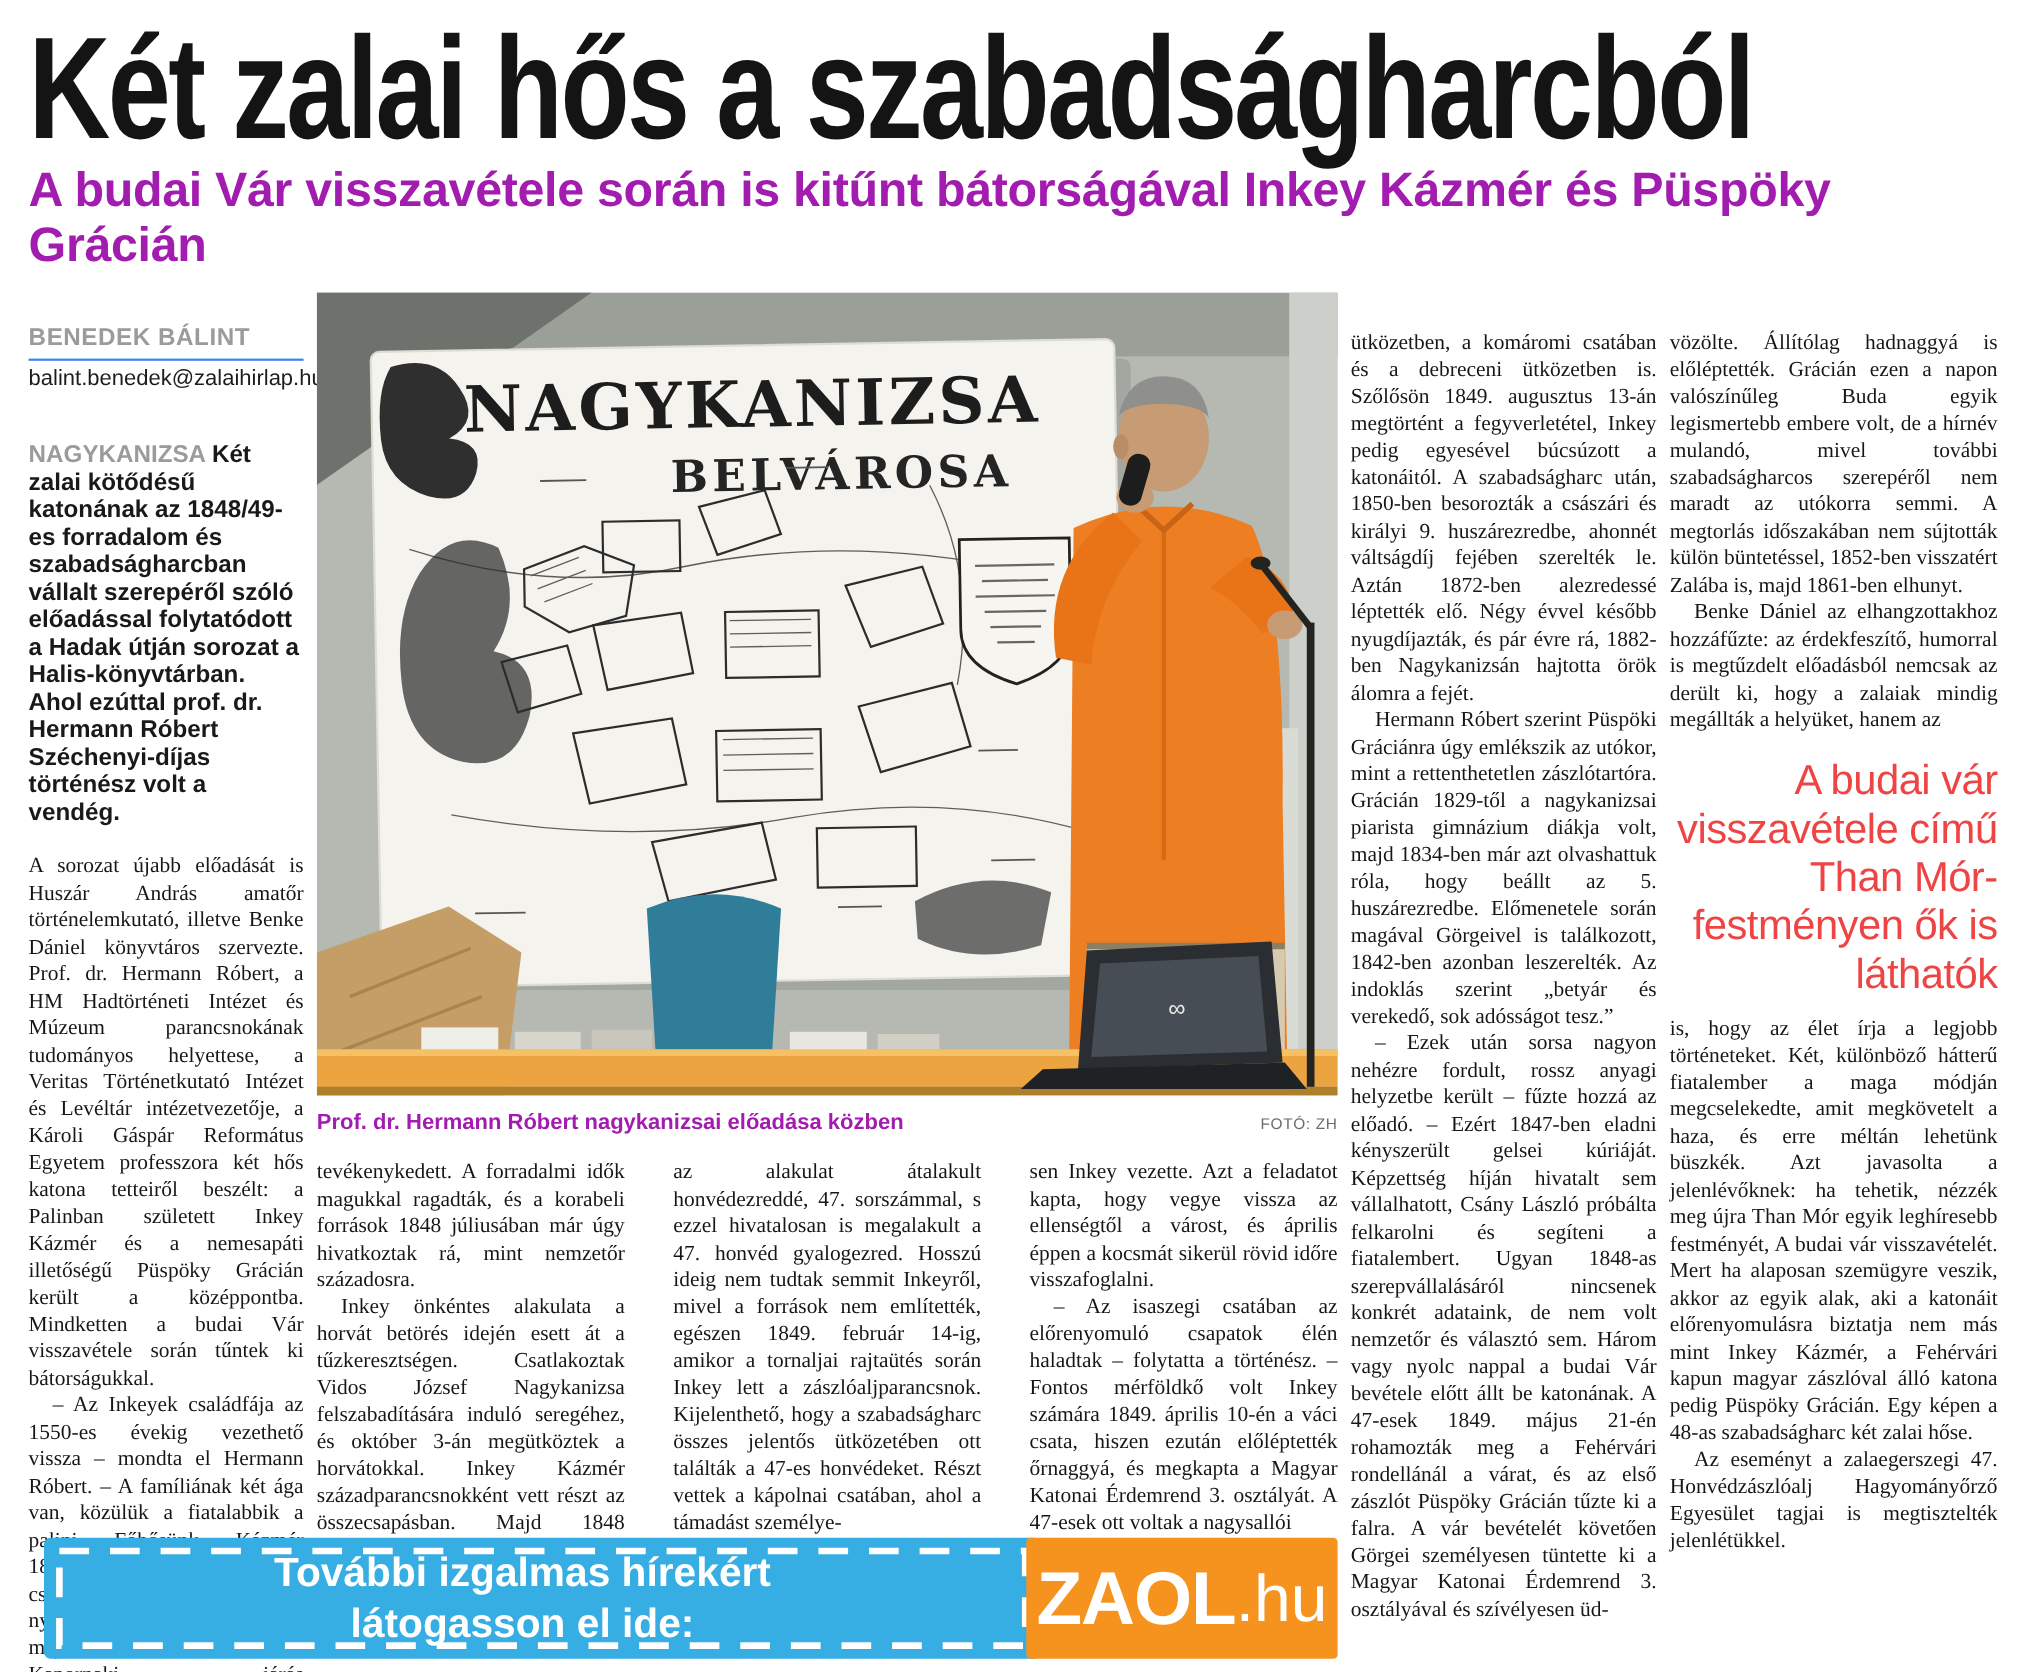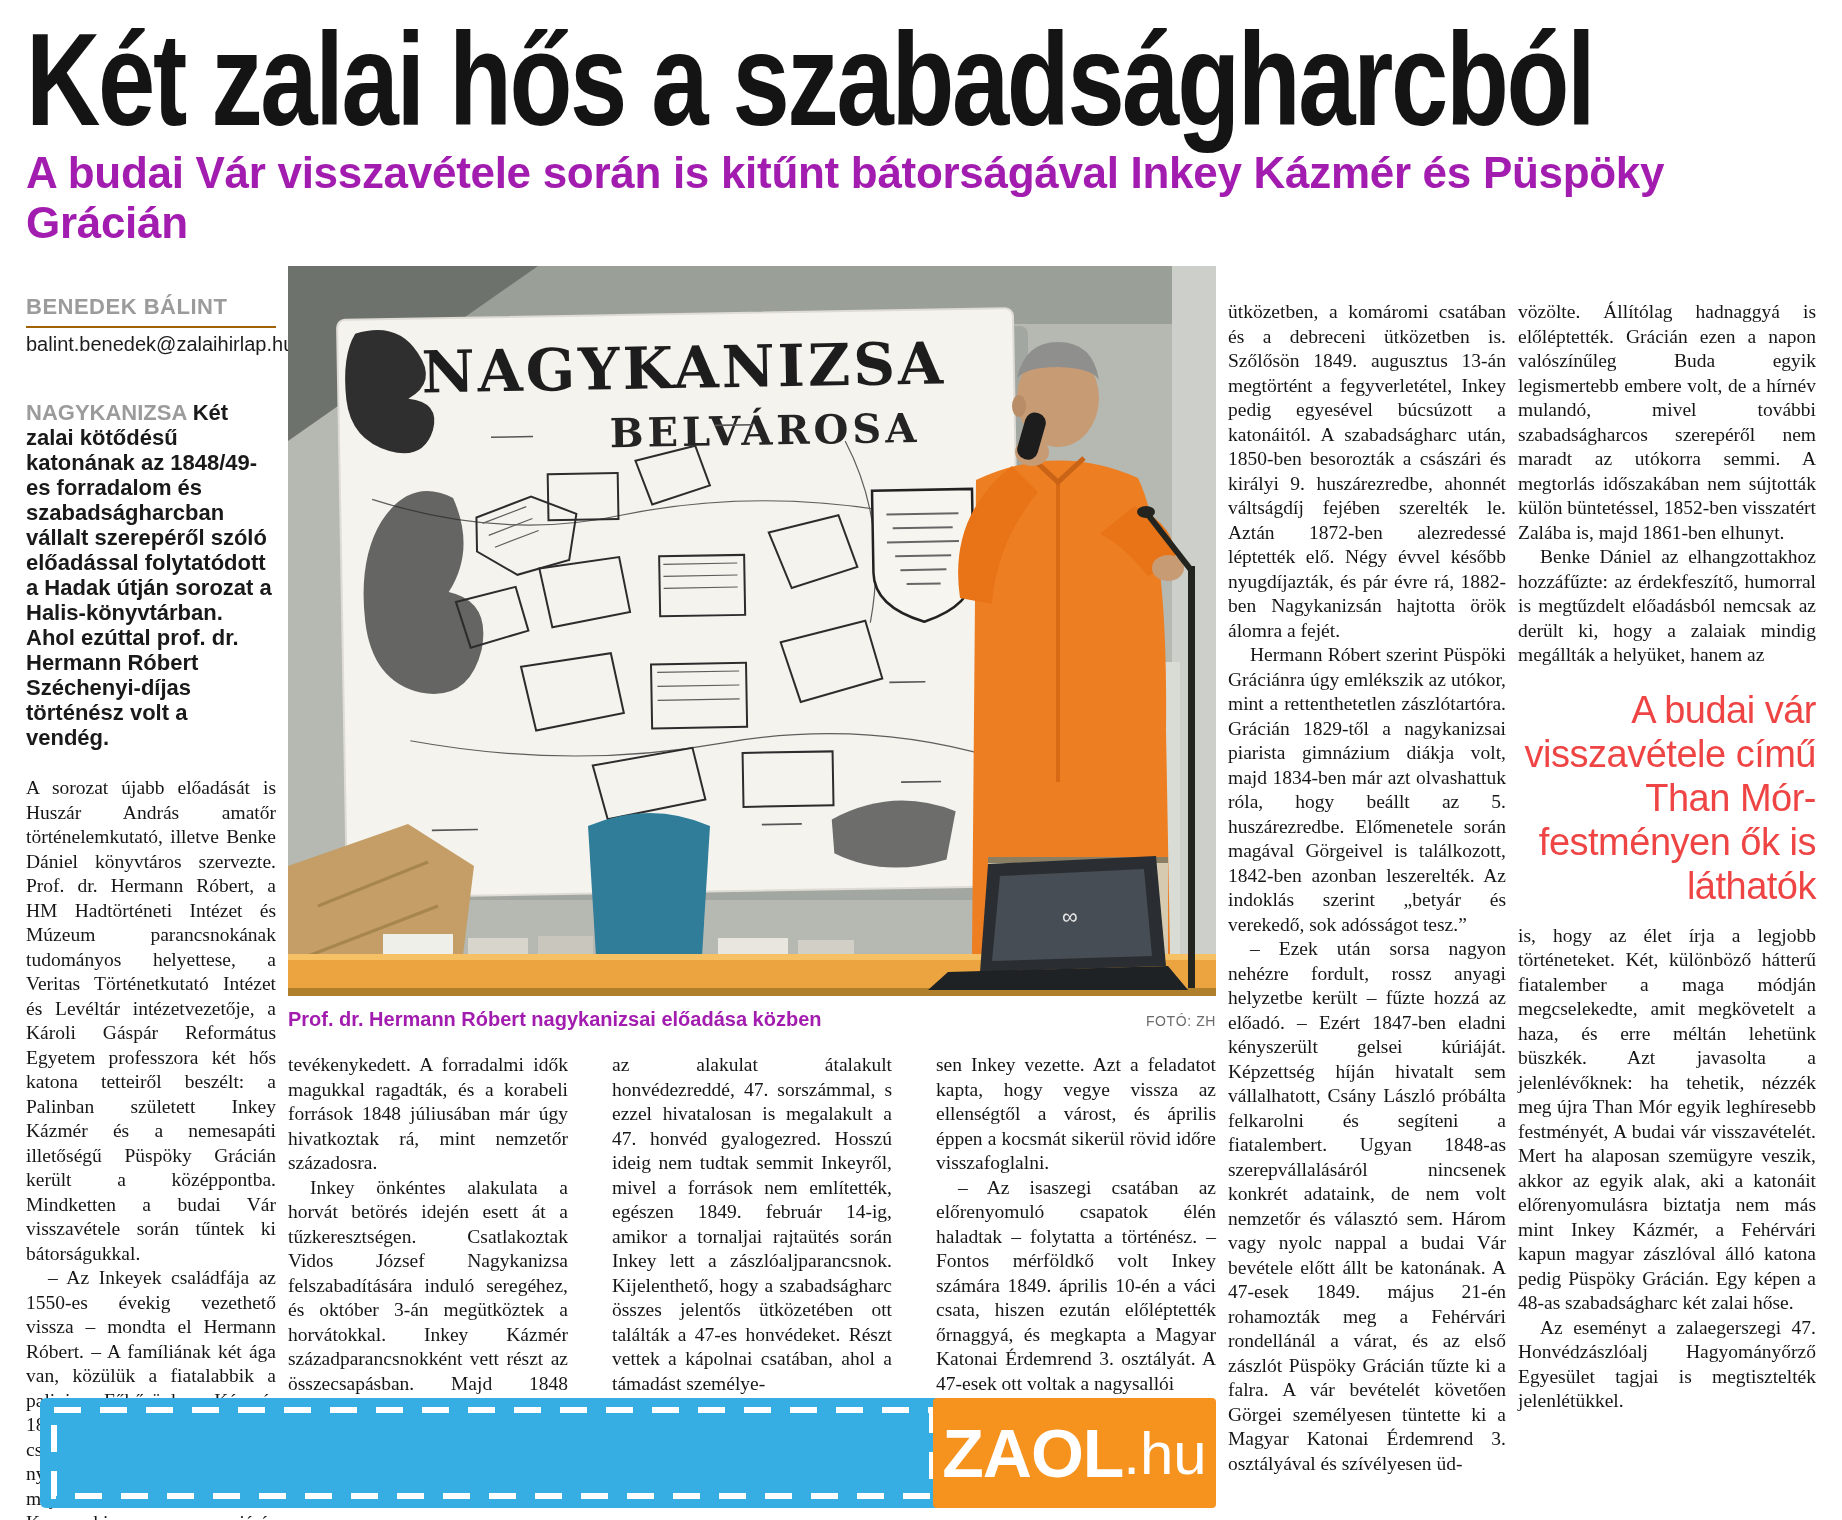--- a/index.html
+++ b/index.html
@@ -7,21 +7,21 @@
   body{font-family:"Liberation Sans",sans-serif;color:#1c1c1c;position:relative}
   .page{padding:14px 24px 0 26px}
   .headline{font-size:132px;font-weight:bold;letter-spacing:-3px;line-height:1.0;white-space:nowrap;
             transform:scaleX(.78);transform-origin:0 50%;color:#141414}
   .subheadline{font-size:44px;margin-top:2px;letter-spacing:-.3px;color:#a21caf}
   .grid{display:grid;grid-template-columns:250px 928px 278px 298px;column-gap:12px;margin-top:18px;align-items:start}
   .bodytext{font-family:"Liberation Serif",serif;font-size:19.5px;line-height:24.5px;text-align:justify;color:#161616}
   .bodytext p+p{text-indent:22px}
   .col-right{padding-top:34px}
   .byline{margin-top:28px}
-  .byline-name{font-size:22px;font-weight:bold;color:#9b9b9b;letter-spacing:.5px;border-bottom:2px solid #a16207;padding-bottom:6px}
+  .byline-name{font-size:22px;font-weight:bold;color:#9b9b9b;letter-spacing:.5px;border-bottom:2px solid #3b82f6;padding-bottom:6px}
   .byline-email{font-size:20px;margin-top:5px;color:#1c1c1c}
   .lead{margin-top:44px;font-size:22px;font-weight:bold;line-height:25px;color:#191919}
   .lead .loc{color:#9b9b9b}
   .col1-body{margin-top:26px}
   .photo-caption{display:flex;justify-content:space-between;align-items:baseline;margin-top:8px}
   .caption-text{font-size:20px;font-weight:bold;color:#a21caf}
   .caption-credit{font-size:14px;color:#6b6b6b;letter-spacing:.6px}
   .photo-cols{display:grid;grid-template-columns:repeat(3,1fr);column-gap:44px;margin-top:22px}
   .pullquote{font-size:38px;line-height:44px;text-align:right;color:#ef4444;margin:20px 0 16px;letter-spacing:-.5px}
   .promo{position:absolute;left:40px;top:1398px;width:1176px;height:110px}
@@ -202,18 +202,22 @@
         </div>
     </div>
   </div>
 </div>
 
 <div class="promo">
   <div class="promo-blue">
     <svg class="promo-dash" width="886" height="94">
       <rect x="4" y="4" width="878" height="86" fill="none" stroke="#fff" stroke-width="6" stroke-dasharray="27 19"></rect>
     </svg>
+    <div class="promo-text">
+      <div>További izgalmas hírekért</div>
+      <div>látogasson el ide:</div>
+    </div>
   </div>
   <div class="promo-orange">
     <span class="zaol">ZAOL</span>
       <span class="zaol-hu">.hu</span>
   </div>
 </div>
 
 </body></html>

